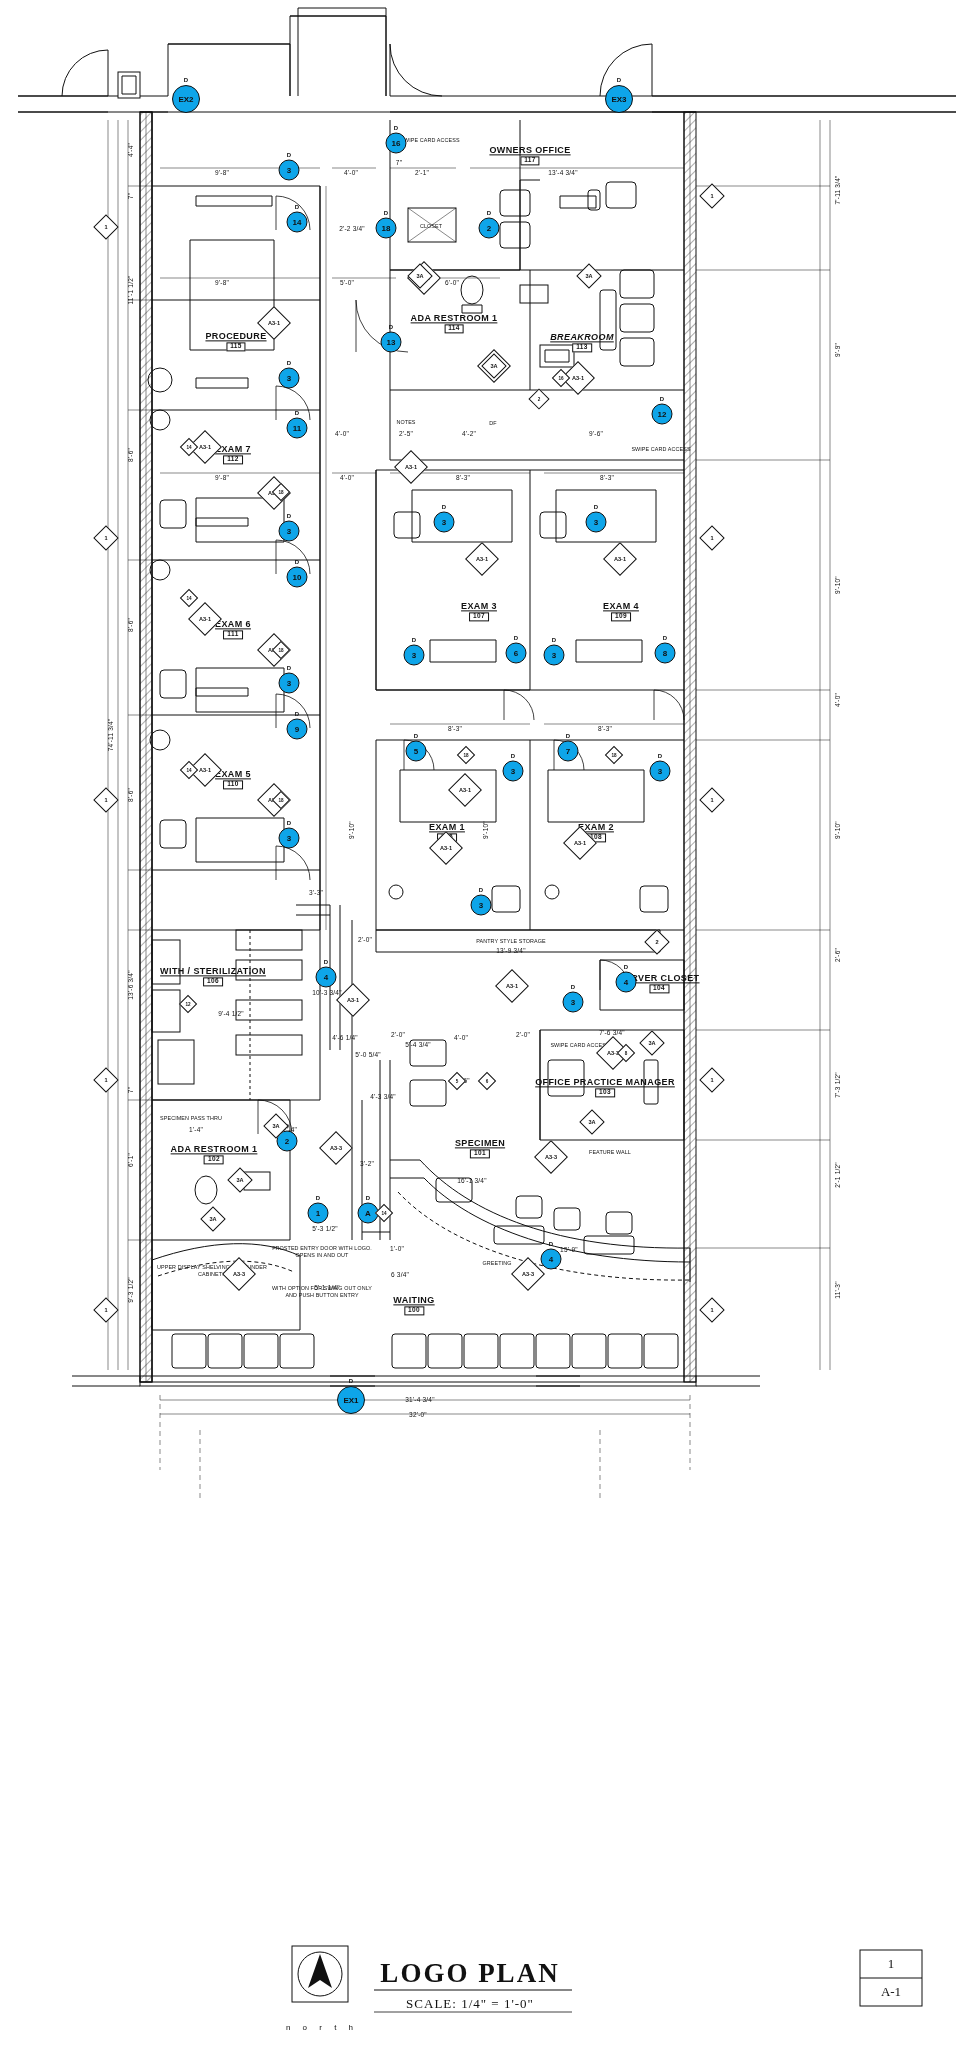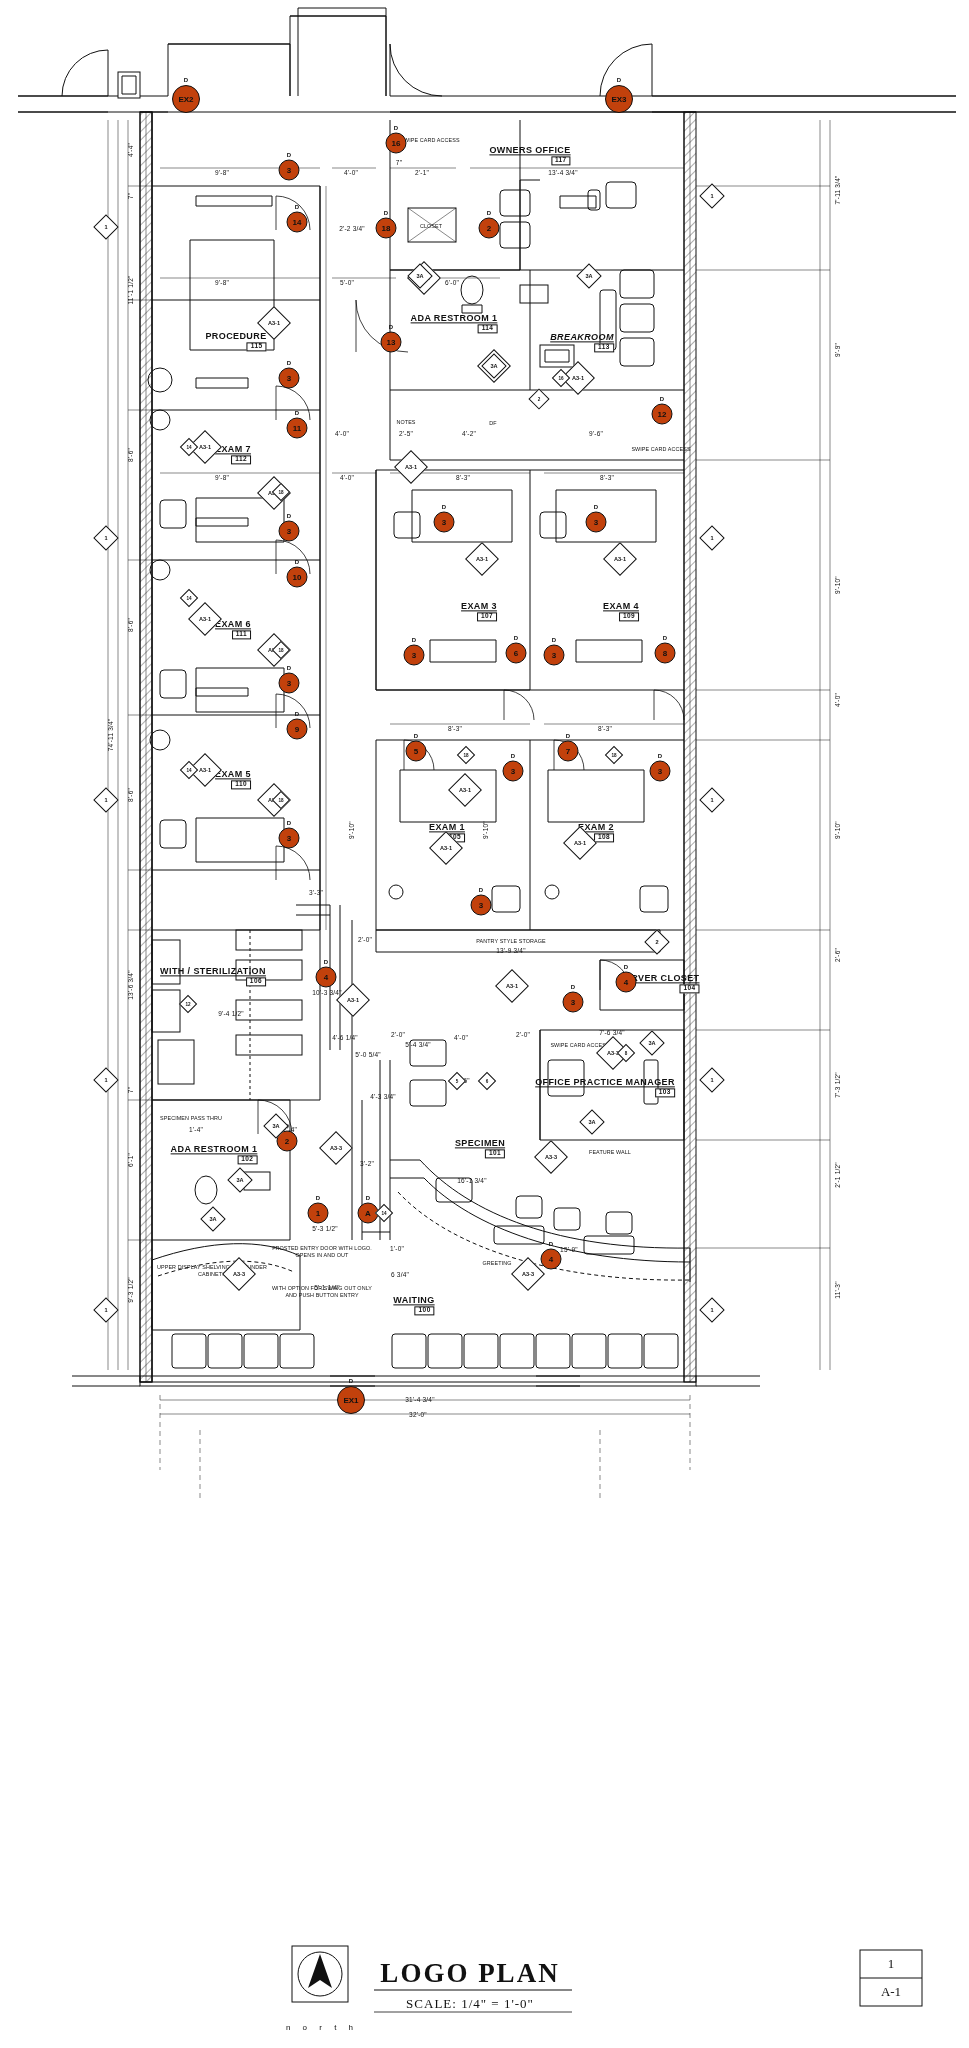--- a/index.html
+++ b/index.html
@@ -1,25 +1,25 @@
 <!DOCTYPE html>
 <html><head>
 <meta charset="utf-8">
 <style>
   html,body{margin:0;padding:0;background:#ffffff;}
   body{width:969px;height:2048px;position:relative;font-family:"Liberation Sans",sans-serif;color:#111;overflow:hidden;}
   #plan{position:absolute;left:0;top:0;width:969px;height:2048px;}
   .lbl{position:absolute;transform:translate(-50%,-50%);text-align:center;white-space:nowrap;line-height:1.05;}
-  .room-name{font-size:9px;letter-spacing:.4px;font-weight:600;text-align:right;}
+  .room-name{font-size:9px;letter-spacing:.4px;font-weight:600;}
   .room-num{font-size:6.5px;border:1px solid #111;padding:0px 3px;display:inline-block;margin-top:1px;background:#fff;}
   .dim{font-size:6.5px;letter-spacing:.2px;}
   .dimv{font-size:6.5px;letter-spacing:.2px;transform:translate(-50%,-50%) rotate(-90deg);}
   .note{font-size:5.4px;line-height:1.25;letter-spacing:.1px;text-align:center;}
   .tag-d{position:absolute;transform:translate(-50%,-50%);}
-  .circ{width:19px;height:19px;border:1.1px solid #111;border-radius:50%;background:#c2410c;display:flex;align-items:center;justify-content:center;font-size:8px;font-weight:600;}
+  .circ{width:19px;height:19px;border:1.1px solid #111;border-radius:50%;background:#0ea5e9;display:flex;align-items:center;justify-content:center;font-size:8px;font-weight:600;}
   .dletter{position:absolute;left:50%;top:-8px;transform:translateX(-50%);font-size:6px;font-weight:600;}
   .diamond{position:absolute;transform:translate(-50%,-50%) rotate(45deg);border:1.1px solid #111;background:#fff;}
   .diamond .inner{transform:rotate(-45deg);font-size:5.6px;font-weight:600;display:flex;align-items:center;justify-content:center;width:100%;height:100%;letter-spacing:0;}
   .title-blk{position:absolute;left:0;bottom:0;width:969px;height:120px;}
   .ttl{font-family:"Liberation Serif",serif;font-size:27px;letter-spacing:2px;font-weight:700;}
   .ttl2{font-family:"Liberation Serif",serif;font-size:13px;letter-spacing:1px;}
   .north-lbl{font-size:8px;letter-spacing:5px;}
   .sheet{font-family:"Liberation Serif",serif;font-size:13px;}
   .wm{position:absolute;font-size:30px;color:rgba(0,0,0,.05);transform:translate(-50%,-50%) rotate(-30deg);font-family:"Liberation Serif",serif;letter-spacing:3px;}
 </style>
@@ -256,21 +256,21 @@
     <pattern id="hatch" width="6" height="6" patternUnits="userSpaceOnUse" patternTransform="rotate(45)">
       <line x1="0" y1="0" x2="0" y2="6" stroke="#111" stroke-width="0.7"></line>
     </pattern>
   </defs>
 </svg>
 
 <div class="wm" style="left:420px;top:1180px;"></div>
 
 <div id="rooms-layer">
     <div class="lbl room-name" style="left: 530px; top: 156px;"><div style="text-decoration: underline;">OWNERS OFFICE</div><div class="room-num">117</div></div>
-    <div class="lbl room-name" style="left: 236px; top: 342px;"><div style="">PROCEDURE</div><div class="room-num">115</div></div>
+    <div class="lbl room-name" style="left: 236px; top: 342px;"><div style="text-decoration: underline;">PROCEDURE</div><div class="room-num">115</div></div>
     <div class="lbl room-name" style="left: 454px; top: 324px;"><div style="text-decoration: underline;">ADA RESTROOM 1</div><div class="room-num">114</div></div>
     <div class="lbl room-name" style="left: 582px; top: 343px;"><div style="text-decoration: underline; font-style: italic;">BREAKROOM</div><div class="room-num">113</div></div>
     <div class="lbl room-name" style="left: 233px; top: 455px;"><div style="text-decoration: underline;">EXAM 7</div><div class="room-num">112</div></div>
     <div class="lbl room-name" style="left: 233px; top: 630px;"><div style="text-decoration: underline;">EXAM 6</div><div class="room-num">111</div></div>
     <div class="lbl room-name" style="left: 233px; top: 780px;"><div style="text-decoration: underline;">EXAM 5</div><div class="room-num">110</div></div>
     <div class="lbl room-name" style="left: 479px; top: 612px;"><div style="text-decoration: underline;">EXAM 3</div><div class="room-num">107</div></div>
     <div class="lbl room-name" style="left: 621px; top: 612px;"><div style="text-decoration: underline;">EXAM 4</div><div class="room-num">109</div></div>
     <div class="lbl room-name" style="left: 447px; top: 833px;"><div style="text-decoration: underline;">EXAM 1</div><div class="room-num">105</div></div>
     <div class="lbl room-name" style="left: 596px; top: 833px;"><div style="text-decoration: underline;">EXAM 2</div><div class="room-num">108</div></div>
     <div class="lbl room-name" style="left: 213px; top: 977px;"><div style="text-decoration: underline;">WITH / STERILIZATION</div><div class="room-num">106</div></div>

